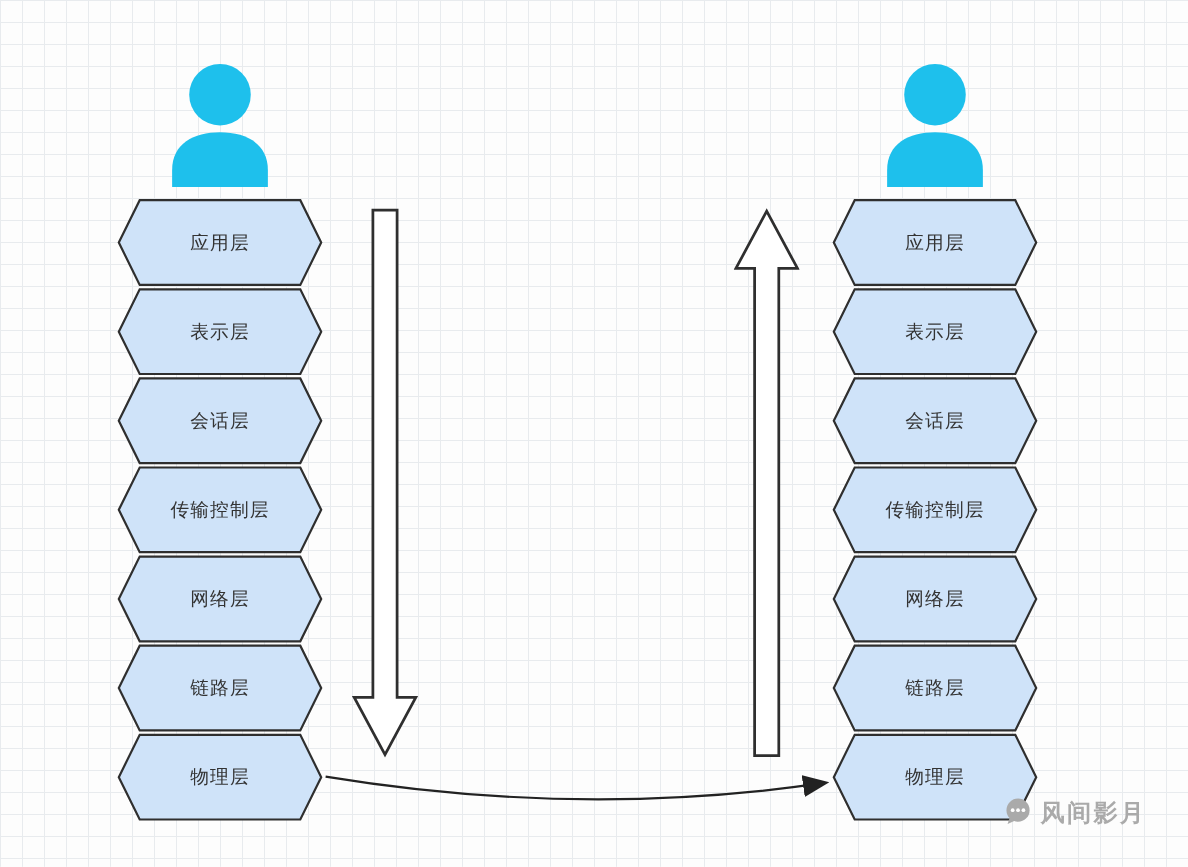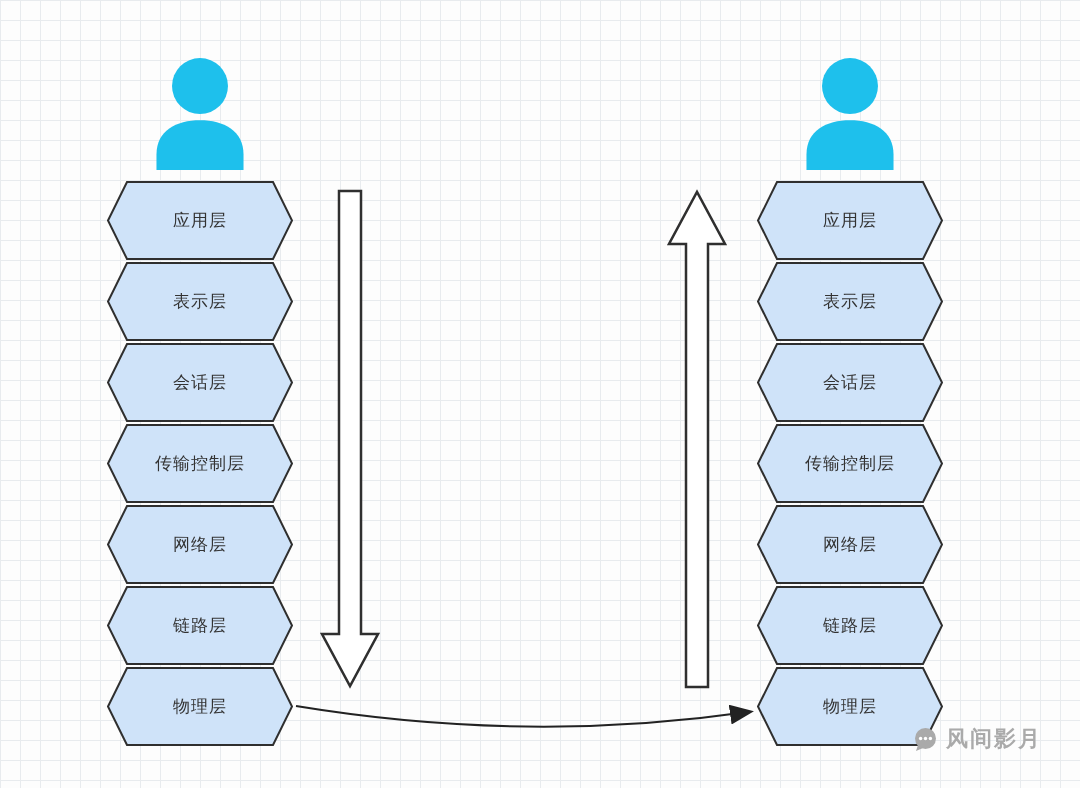--- a/index.html
+++ b/index.html
@@ -32,21 +32,21 @@
   }
   .person{position:absolute;width:104px;height:114px;}
   .person-left{left:148px;top:56px;}
   .person-right{left:798px;top:56px;}
   .big-arrow{position:absolute;width:60px;height:500px;}
   .arrow-down{left:320px;top:189px;}
   .arrow-up{left:667px;top:189px;}
   .link-arrow{position:absolute;left:292px;top:696px;width:470px;height:52px;}
   .watermark{
     position:absolute;right:38px;top:724px;
-    display:flex;align-items:center;gap:7px;
+    display:flex;align-items:flex-start;gap:7px;
     color:var(--watermark);
   }
   .watermark-text{font-size:22px;font-weight:bold;letter-spacing:2px;}
   .wm-icon{width:27px;height:27px;display:block;}
 </style>
 </head>
 <body>
 
 <div class="canvas">
 

